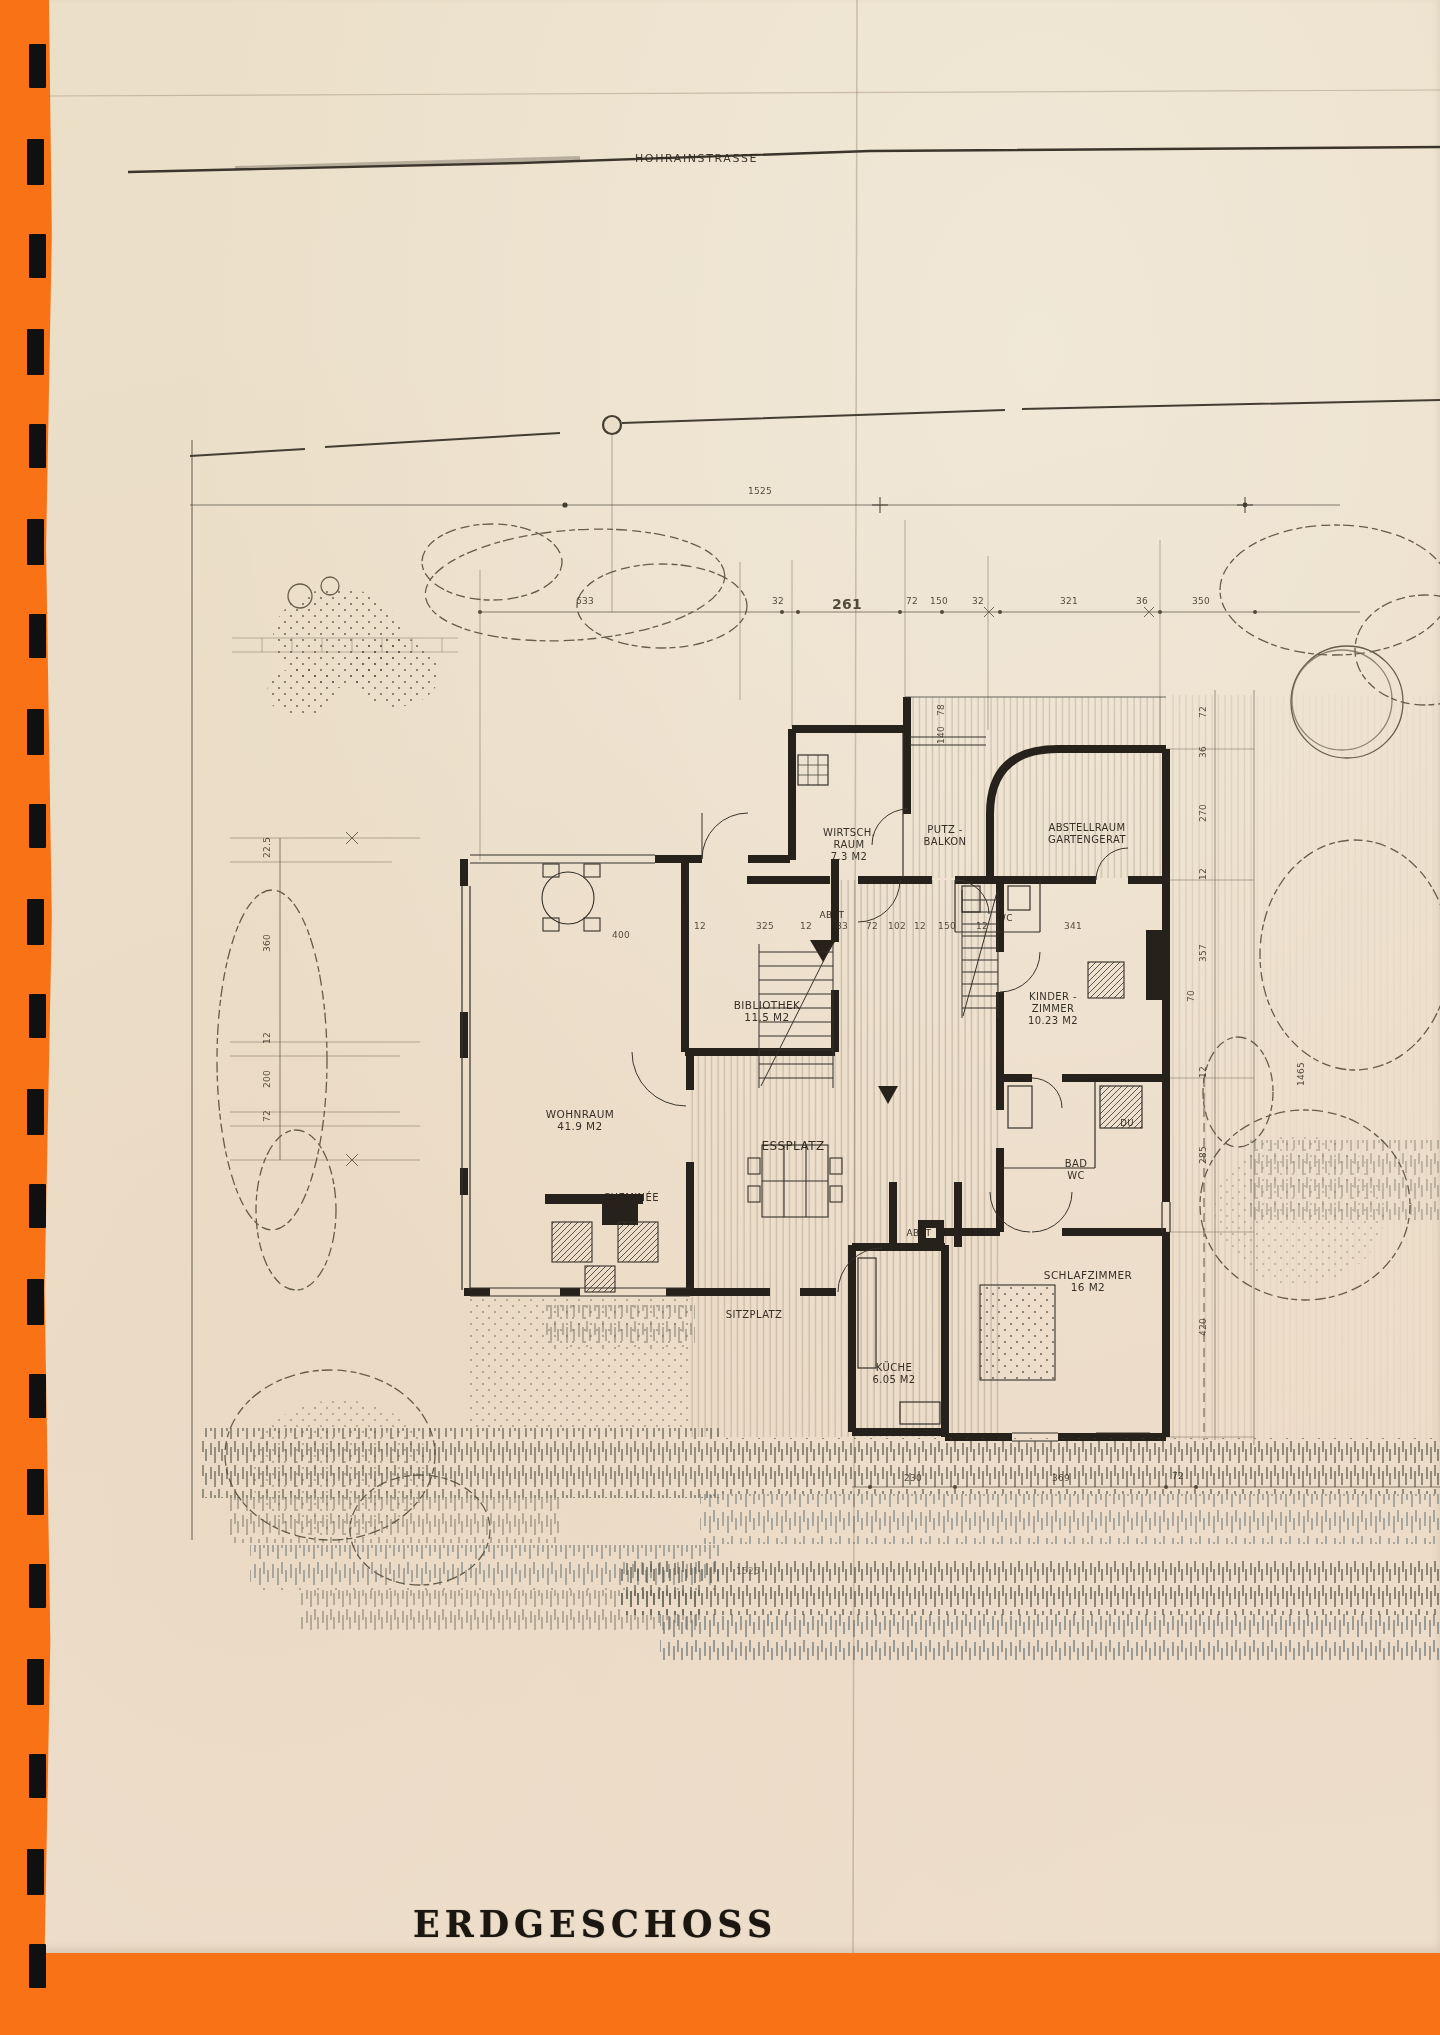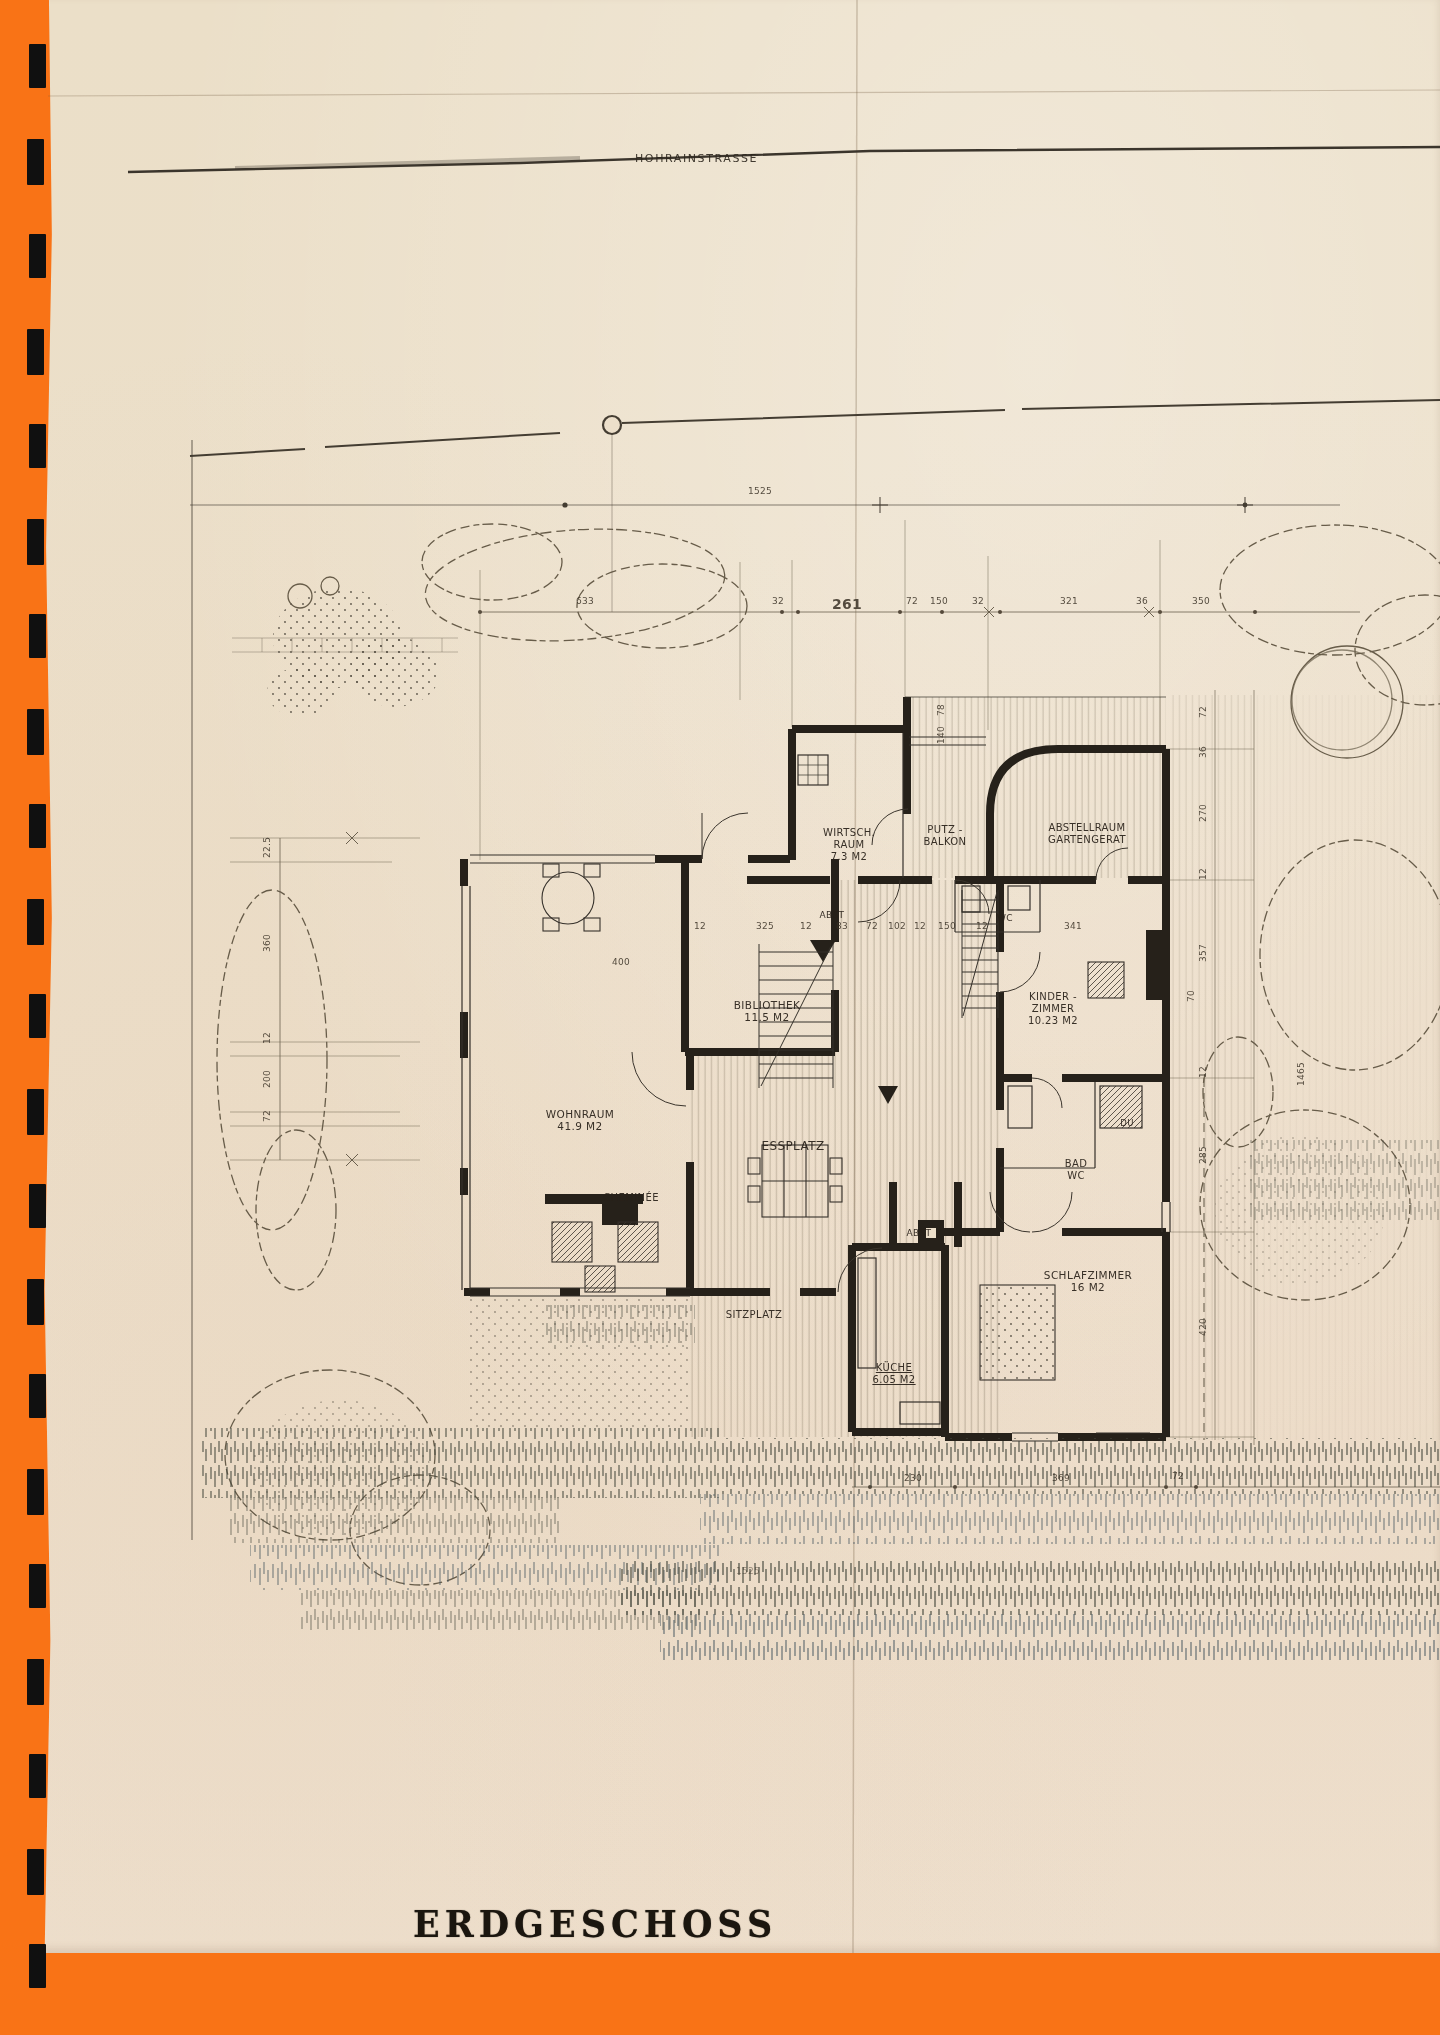--- a/index.html
+++ b/index.html
@@ -327,35 +327,35 @@
       <div class="room-label" style="left: 899px; top: 1192px; width: 40px; font-size: 9px;">
         <div>ABST</div>
       </div>
       <div class="room-label" style="left: 1028px; top: 1233px; width: 120px; font-size: 10.5px;">
         <div>SCHLAFZIMMER</div>
         <div class="sub">16 M2</div>
       </div>
       <div class="room-label" style="left: 714px; top: 1273px; width: 80px; font-size: 10px;">
         <div>SITZPLATZ</div>
       </div>
-      <div class="room-label" style="left: 858px; top: 1326px; width: 72px; font-size: 10px; text-decoration: underline;">
+      <div class="room-label" style="left: 858px; top: 1326px; width: 72px; font-size: 10px;">
         <div>KÜCHE</div>
         <div class="sub">6.05 M2</div>
       </div>
       <span class="dim" style="left: 748px; top: 486px; font-size: 9px;">1525</span>
       <span class="dim" style="left: 576px; top: 596px; font-size: 9px;">633</span>
       <span class="dim" style="left: 772px; top: 596px; font-size: 9px;">32</span>
       <span class="dim" style="left: 832px; top: 596px; font-size: 14px; font-weight: bold;">261</span>
       <span class="dim" style="left: 906px; top: 596px; font-size: 9px;">72</span>
       <span class="dim" style="left: 930px; top: 596px; font-size: 9px;">150</span>
       <span class="dim" style="left: 972px; top: 596px; font-size: 9px;">32</span>
       <span class="dim" style="left: 1060px; top: 596px; font-size: 9px;">321</span>
       <span class="dim" style="left: 1136px; top: 596px; font-size: 9px;">36</span>
       <span class="dim" style="left: 1192px; top: 596px; font-size: 9px;">350</span>
-      <span class="dim" style="left: 612px; top: 957px; font-size: 9px;">400</span>
+      <span class="dim" style="left: 612px; top: 930px; font-size: 9px;">400</span>
       <span class="dim" style="left: 694px; top: 921px; font-size: 9px;">12</span>
       <span class="dim" style="left: 756px; top: 921px; font-size: 9px;">325</span>
       <span class="dim" style="left: 800px; top: 921px; font-size: 9px;">12</span>
       <span class="dim" style="left: 836px; top: 921px; font-size: 9px;">83</span>
       <span class="dim" style="left: 866px; top: 921px; font-size: 9px;">72</span>
       <span class="dim" style="left: 888px; top: 921px; font-size: 9px;">102</span>
       <span class="dim" style="left: 914px; top: 921px; font-size: 9px;">12</span>
       <span class="dim" style="left: 938px; top: 921px; font-size: 9px;">150</span>
       <span class="dim" style="left: 976px; top: 921px; font-size: 9px;">12</span>
       <span class="dim" style="left: 1064px; top: 921px; font-size: 9px;">341</span>

